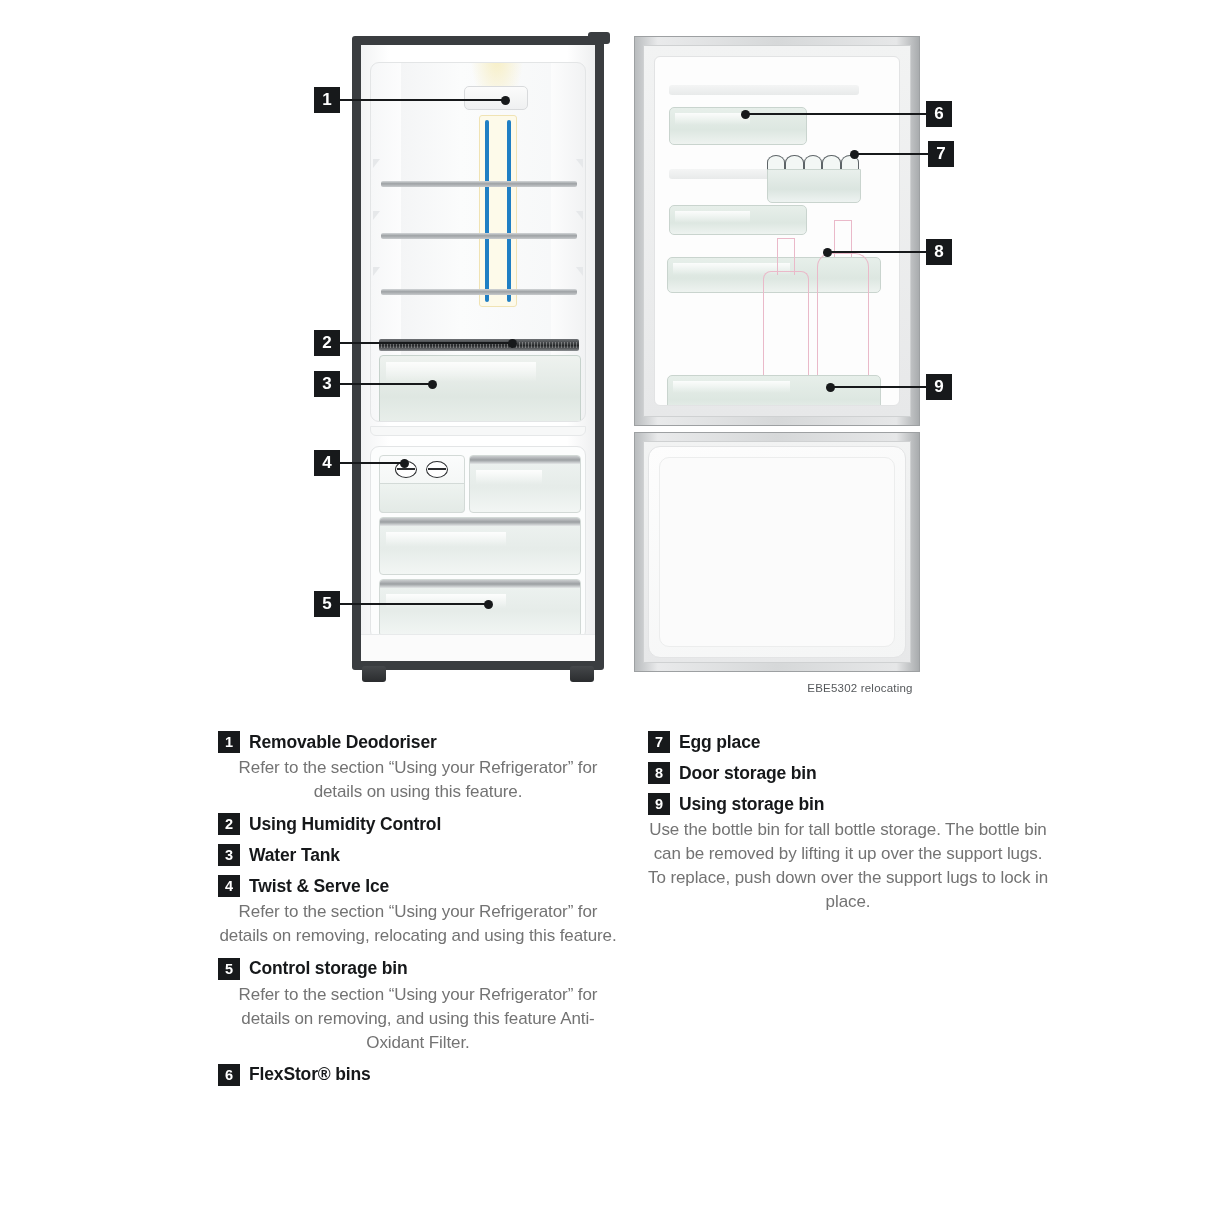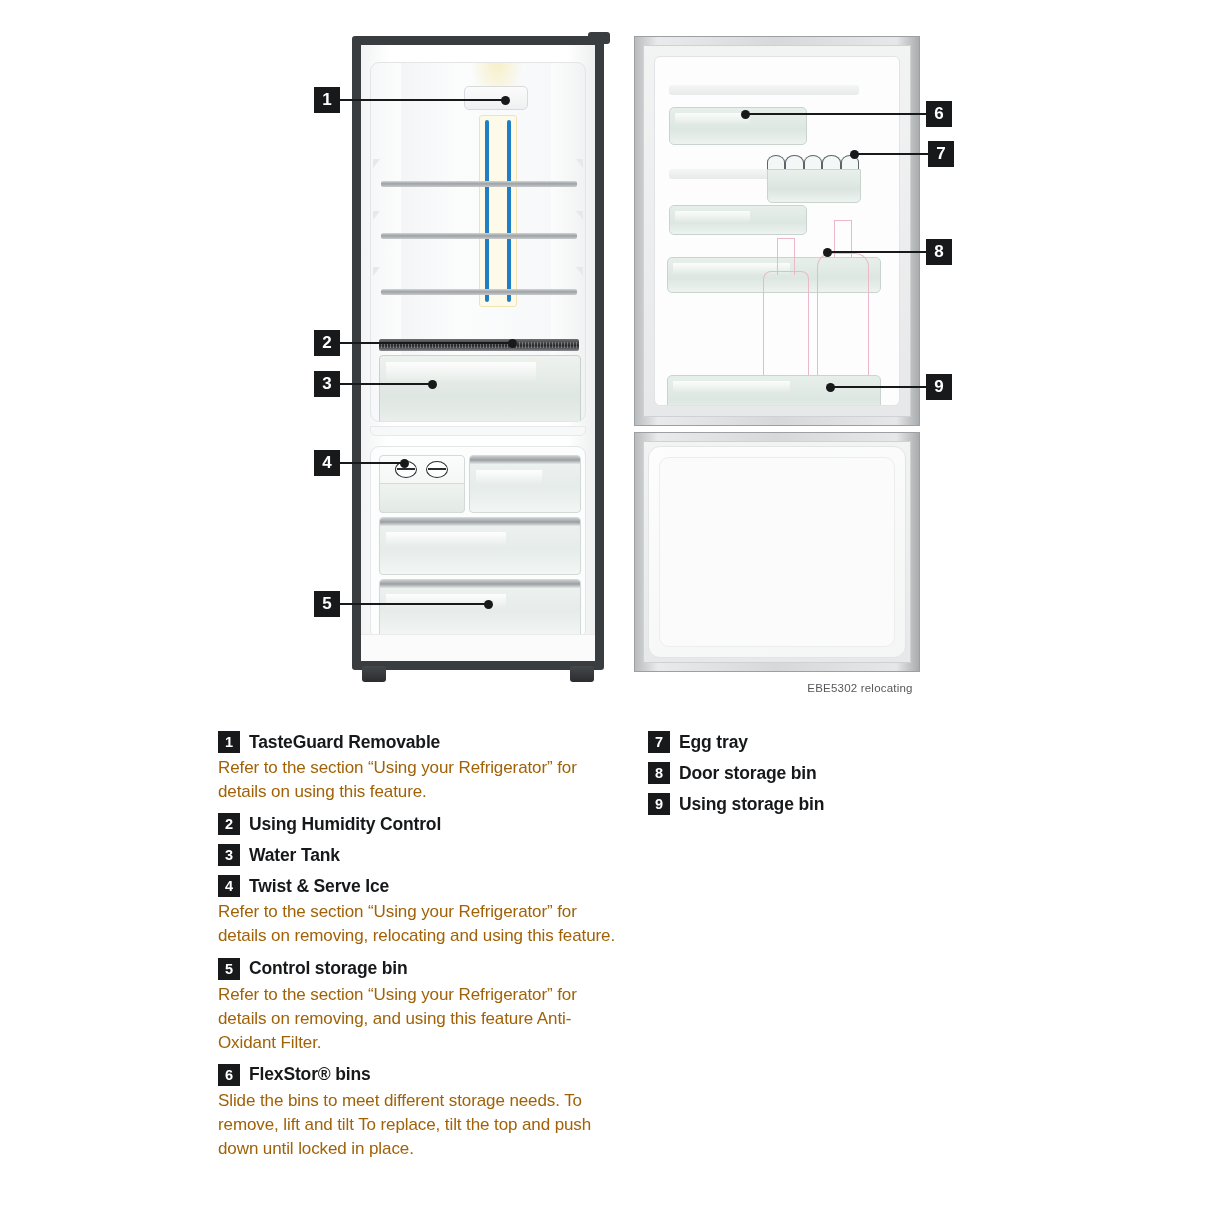--- a/index.html
+++ b/index.html
@@ -140,21 +140,21 @@
   
   .cols{position:absolute;left:0;top:722px;width:1214px;height:492px;}
   .col{position:absolute;top:0;width:400px;}
   .col.left{left:218px;}
   .col.right{left:648px;}
   .entry{margin-bottom:2px;}
   .entry-head{display:flex;align-items:center;gap:9px;margin:9px 0 3px;}
   .entry-head .num{width:22px;height:22px;background:#17191b;color:#fff;
     font-size:14.5px;font-weight:bold;display:flex;align-items:center;justify-content:center;flex:none;}
   .entry-head .ttl{font-size:17.5px;font-weight:bold;letter-spacing:-.15px;color:#16181a;}
-  .entry-body{font-size:17px;line-height:1.42;color:#a16207;letter-spacing:-.1px;}
+  .entry-body{font-size:17px;line-height:1.42;color:#737373;letter-spacing:-.1px;text-align:center;}
 </style>
 </head>
 <body>
 
 <div class="page">
 
   <div class="diagram">
 
     <div class="cabinet">
       <div class="cab-body"></div>
@@ -284,21 +284,21 @@
 
     <div class="caption">EBE5302 relocating</div>
   </div>
 
   <div class="cols">
 
     <div class="col left">
       <div class="entry">
         <div class="entry-head">
           <span class="num">1</span>
-          <span class="ttl">TasteGuard Removable</span>
+          <span class="ttl">Removable Deodoriser</span>
         </div>
         <div class="entry-body">Refer to the section “Using your Refrigerator” for details on using this feature.</div>
       </div>
       <div class="entry">
         <div class="entry-head">
           <span class="num">2</span>
           <span class="ttl">Using Humidity Control</span>
         </div>
       </div>
       <div class="entry">
@@ -319,39 +319,39 @@
           <span class="num">5</span>
           <span class="ttl">Control storage bin</span>
         </div>
         <div class="entry-body">Refer to the section “Using your Refrigerator” for details on removing, and using this feature Anti-Oxidant Filter.</div>
       </div>
       <div class="entry">
         <div class="entry-head">
           <span class="num">6</span>
           <span class="ttl">FlexStor® bins</span>
         </div>
-        <div class="entry-body">Slide the bins to meet different storage needs. To remove, lift and tilt To replace, tilt the top and push down until locked in place.</div>
       </div>
     </div>
 
     <div class="col right">
       <div class="entry">
         <div class="entry-head">
           <span class="num">7</span>
-          <span class="ttl">Egg tray</span>
+          <span class="ttl">Egg place</span>
         </div>
       </div>
       <div class="entry">
         <div class="entry-head">
           <span class="num">8</span>
           <span class="ttl">Door storage bin</span>
         </div>
       </div>
       <div class="entry">
         <div class="entry-head">
           <span class="num">9</span>
           <span class="ttl">Using storage bin</span>
         </div>
+        <div class="entry-body">Use the bottle bin for tall bottle storage. The bottle bin can be removed by lifting it up over the support lugs. To replace, push down over the support lugs to lock in place.</div>
       </div>
     </div>
 
   </div>
 </div>
 
 </body></html>

